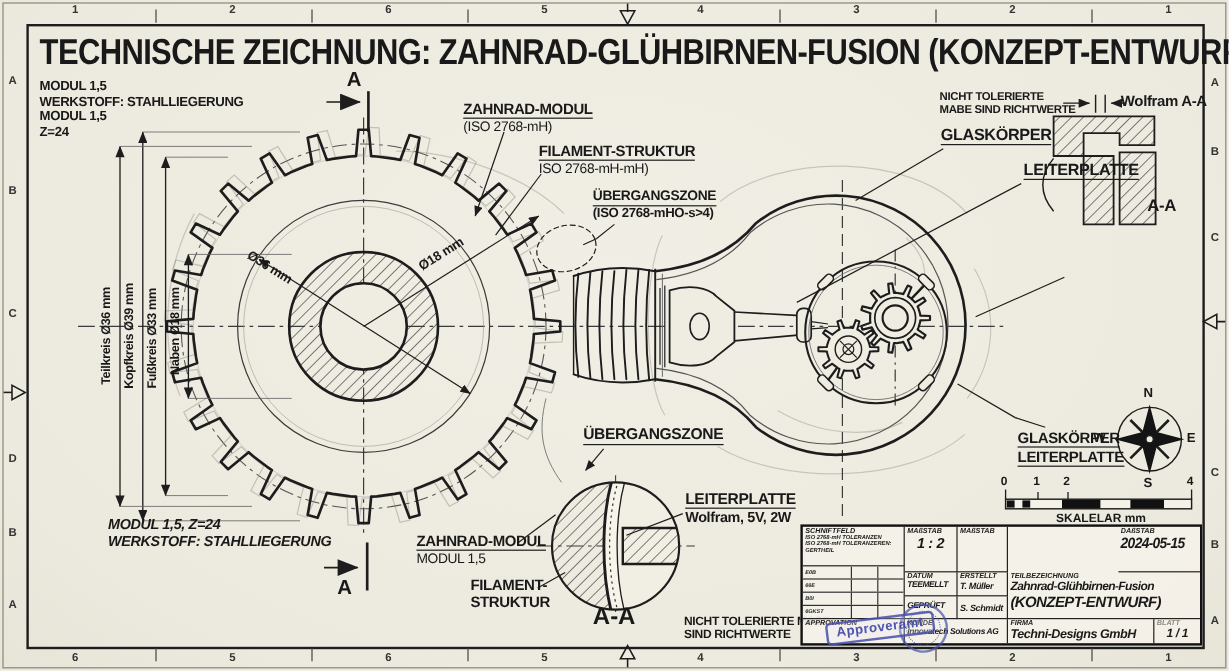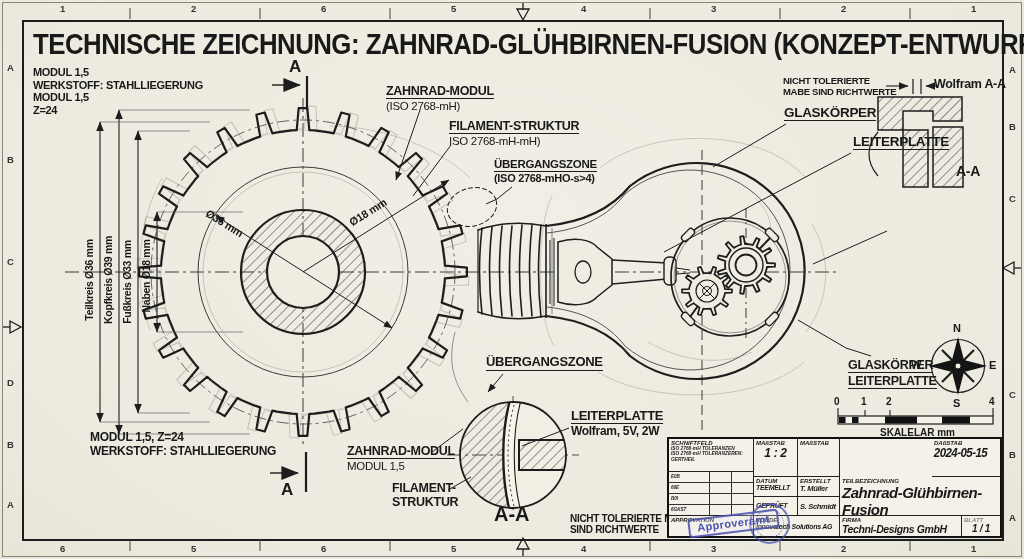--- a/index.html
+++ b/index.html
@@ -6,21 +6,21 @@
   .sheet{position:relative;width:1024px;height:559px;overflow:hidden;
     background:radial-gradient(ellipse at 50% 40%, #f1eee5 0%, #ece9de 78%, #e7e4d8 100%);
     font-family:"Liberation Sans",sans-serif;color:#191919;}
   .edge{position:absolute;inset:2px;border:1px solid #8a8678;pointer-events:none;}
   .frame{position:absolute;left:22px;top:20px;width:978px;height:517px;border:2.5px solid #1d1d1d;}
   svg{position:absolute;left:0;top:0;}
   .lb{position:absolute;font-weight:700;color:#191919;letter-spacing:-0.3px;white-space:nowrap;transform-origin:left top;line-height:1.12;}
   .u{border-bottom:1.6px solid #1d1d1d;padding-bottom:0px;display:inline-block;}
   .title{font-size:30px;letter-spacing:-0.6px;transform:scaleX(.86);}
   .sp{font-size:11px;line-height:12.5px;}
-  .sp2{font-size:12px;line-height:13.5px;}
+  .sp2{font-size:12px;line-height:13.5px;font-style:italic;}
   .amark{font-size:17px;}
   .ann{font-size:12.5px;line-height:14px;}
   .ann small{font-size:11.5px;font-weight:400;display:block;}
   .ann3{font-size:11.5px;line-height:13px;}
   .tiny{font-size:9.5px;line-height:10.5px;}
   .big-aa{font-size:20px;letter-spacing:0;}
   .vlab{position:absolute;width:110px;text-align:center;font-size:10.5px;font-weight:700;letter-spacing:-0.3px;transform:rotate(-90deg);}
   .rul{position:absolute;font-size:9.5px;font-weight:700;color:#333;}
   .cmp{position:absolute;font-size:11px;font-weight:700;}
   .scl{position:absolute;font-size:10px;font-weight:700;}
@@ -406,21 +406,21 @@
       <span class="val" style="font-size:7.5px;padding:5px 0 0 2px">S. Schmidt</span>
     </div>
 
     <div class="cell" style="left:263px;top:0;width:68px;height:38px;border-right:none">
       <span class="hd">DAßSTAB</span>
       <span class="val" style="font-size:12.5px;letter-spacing:-0.6px;transform:scaleX(.92);transform-origin:left;padding-left:2px">2024-05-15</span>
     </div>
 
     <div class="cell" style="left:171px;top:38px;width:160px;height:39px;border-right:none">
       <span class="hd">TEILBEZEICHNUNG</span>
-      <span class="val" style="font-size:15px;letter-spacing:-0.5px;padding-left:2px">Zahnrad-Glühbirnen-Fusion</span>
+      <span class="val" style="font-size:10px;letter-spacing:-0.5px;padding-left:2px">Zahnrad-Glühbirnen-Fusion</span>
       <span class="val" style="font-size:12.5px;letter-spacing:-0.5px;padding-left:2px">(KONZEPT-ENTWURF)</span>
     </div>
 
     <div class="cell" style="left:85px;top:77px;width:86px;height:20px;border-bottom:none">
       <span class="hd">KUNDE</span>
       <span class="val" style="font-size:7px;padding-left:2px">Innovatech Solutions AG</span>
     </div>
     <div class="cell" style="left:171px;top:77px;width:122px;height:20px;border-bottom:none">
       <span class="hd">FIRMA</span>
       <span class="val" style="font-size:10.5px;letter-spacing:-0.4px;padding-left:2px">Techni-Designs GmbH</span>

